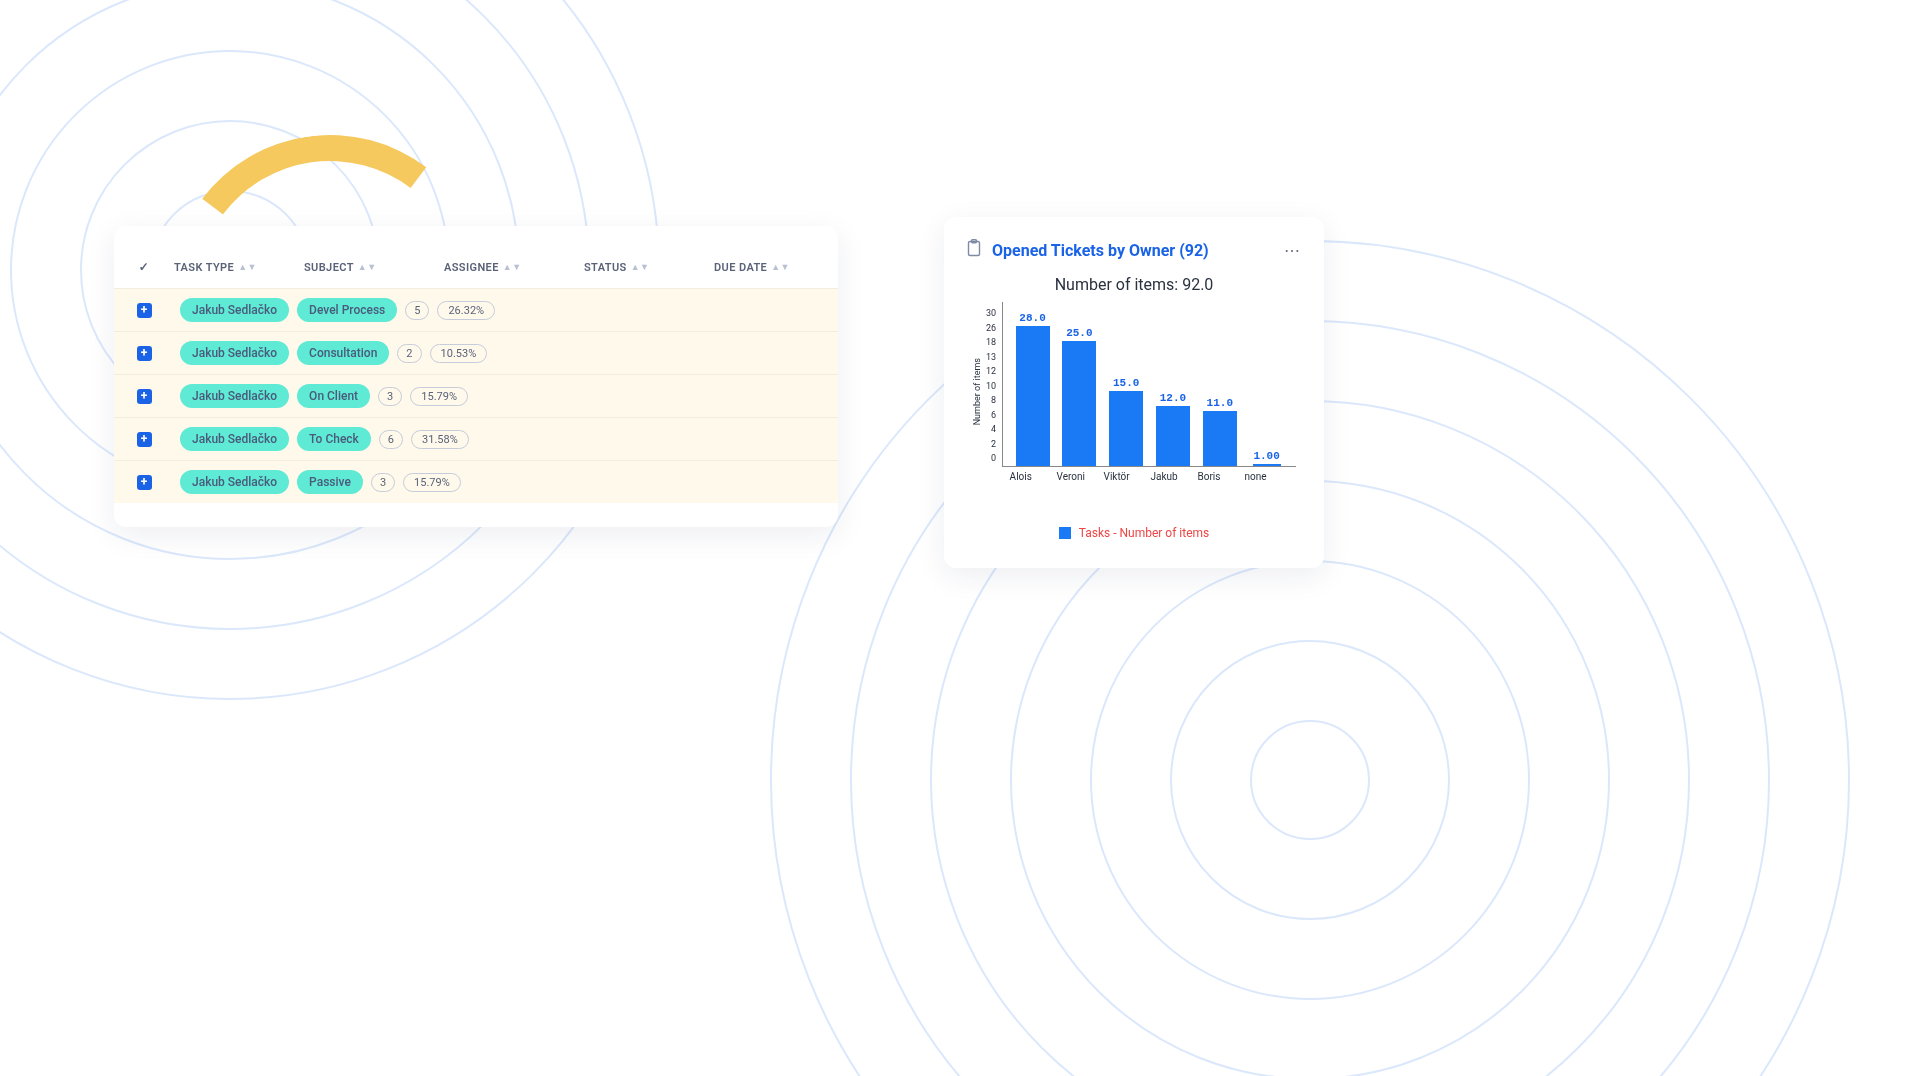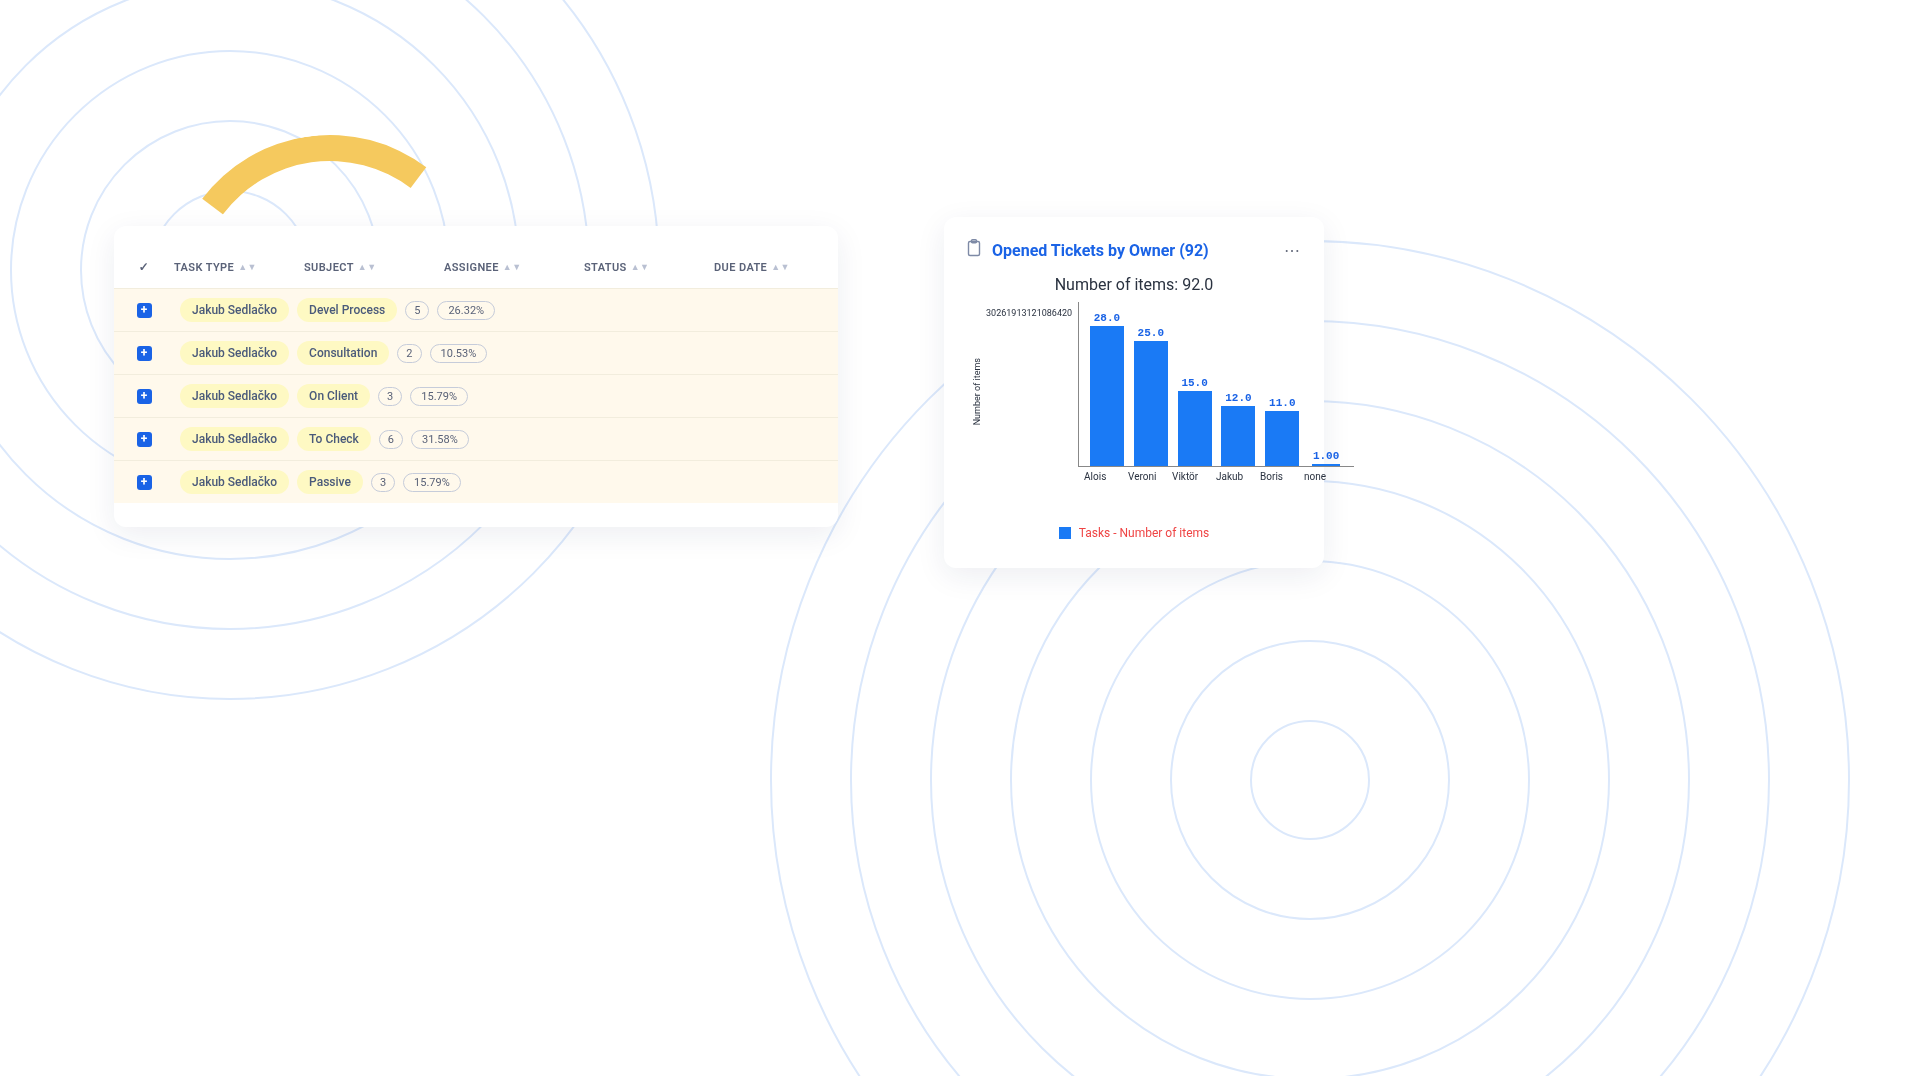--- a/index.html
+++ b/index.html
@@ -133,21 +133,21 @@
     width: 15px; height: 15px;
     background: #1a63e6;
     color: #fff;
     border-radius: 3px;
     display: flex; align-items: center; justify-content: center;
     font-size: 12px; font-weight: 700; line-height: 1;
     cursor: pointer;
   }
   .row-content { display:flex; align-items:center; gap: 8px; padding-left: 6px; }
   .pill {
-    background: #fef9c3;
+    background: #5eead4;
     color: #4a5a7a;
     border-radius: 14px;
     padding: 5px 12px;
     font-size: 12px;
     font-weight: 500;
   }
   .pill-count {
     border: 1px solid #c6ccda;
     background: transparent;
     color: #5a6278;
@@ -174,21 +174,21 @@
   .more-btn { color:#6a7080; font-size:16px; letter-spacing:2px; cursor:pointer; }
   .chart-subtitle {
     text-align:center; color:#2a3240; font-size:16px; margin-top:14px; margin-bottom:8px;
   }
   .chart-body { display:flex; gap:4px; padding:0 6px; }
   .ylabel {
     writing-mode: vertical-rl; transform: rotate(180deg);
     font-size:9px; color:#2a3240; align-self:center;
   }
   .yaxis {
-    display:flex; flex-direction:row; justify-content:space-between;
+    display:flex; flex-direction:column; justify-content:space-between;
     height:155px; font-size:9px; color:#2a3240; text-align:right; padding-right:2px;
     margin-top: 6px;
   }
   .plot-wrap { flex:1; }
   .plot-area {
     position:relative; height:165px; border-left:1px solid #888; border-bottom:1px solid #888;
   }
   .plot-bars {
     position:absolute; left:0; right:0; bottom:0; height:150px;
     display:flex; align-items:flex-end; justify-content:space-around;
@@ -333,21 +333,21 @@
     <span class="more-btn">⋯</span>
   </div>
 
   <div class="chart-subtitle">Number of items: 92.0</div>
 
   <div class="chart-body">
     <div class="ylabel">Number of items</div>
     <div class="yaxis" id="yaxis">
         <div>30</div>
         <div>26</div>
-        <div>19</div>
+        <div>18</div>
         <div>13</div>
         <div>12</div>
         <div>10</div>
         <div>8</div>
         <div>6</div>
         <div>4</div>
         <div>2</div>
         <div>0</div>
       </div>
     <div class="plot-wrap">

